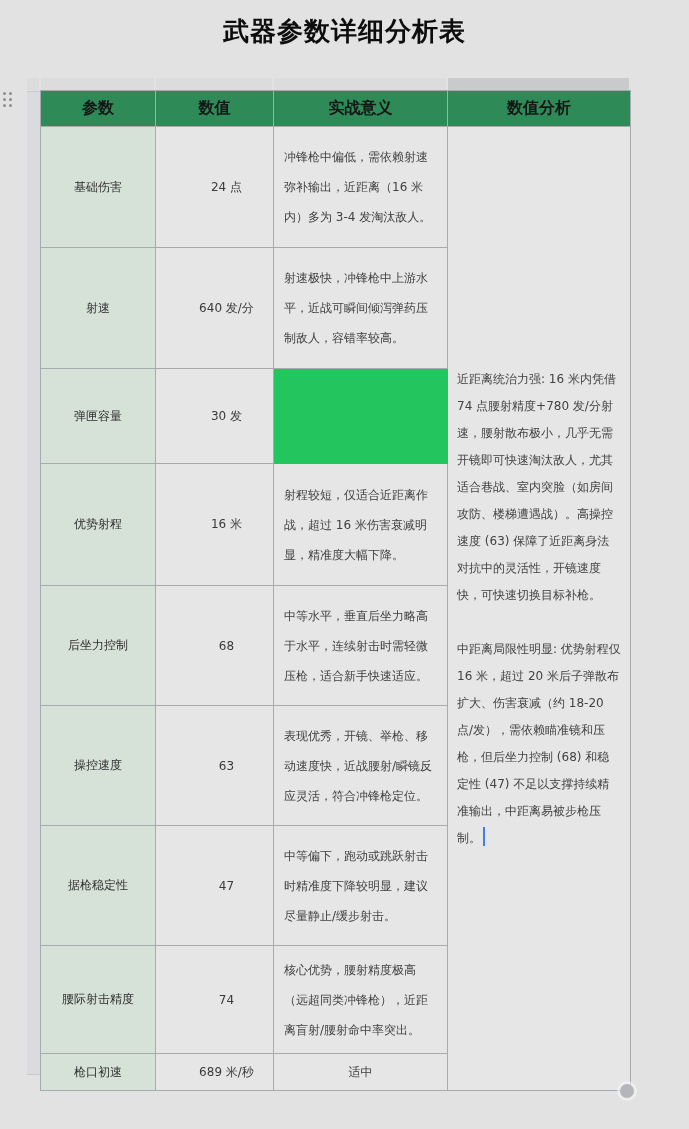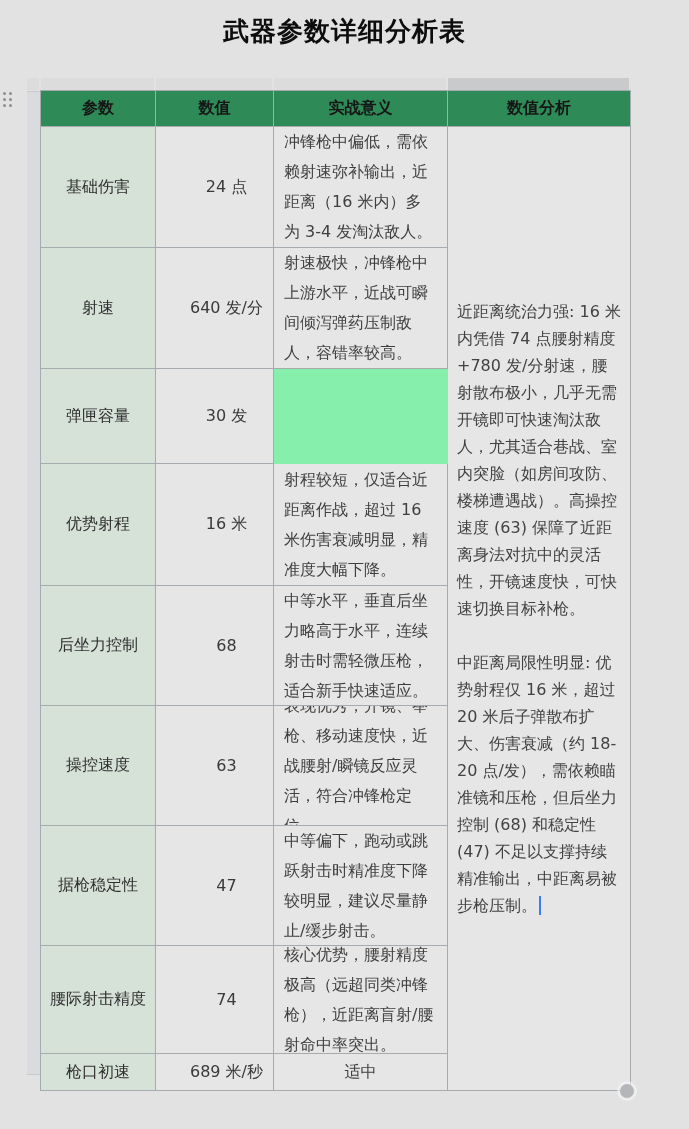--- a/index.html
+++ b/index.html
@@ -36,27 +36,27 @@
     background:#d9dbde; border-top:1px solid #c8cbce; border-bottom:1px solid #c8cbce;
   }
   
   .tbl {
     position:absolute; left:40px; top:90px;
     display:grid;
     grid-template-columns:115px 118px 174px 183px;
     grid-template-rows:36px 121px 121px 95px 122px 120px 120px 120px 108px 37px;
     border-top:1px solid #a6abb0;
     border-left:1px solid #a6abb0;
-    background:#86efac;
+    background:#22c55e;
   }
   .cell {
     border-right:1px solid #a6abb0;
     border-bottom:1px solid #a6abb0;
     display:flex; align-items:center;
-    font-size:16px;
+    font-size:12px;
     overflow:hidden;
   }
   .th {
     background:#2e8b57; color:#161616; font-weight:bold;
     justify-content:center; font-size:16px;
   }
   .param { background:#d6e1d8; justify-content:center; color:#2f2f2f; text-align:center; padding:0 4px; }
   .value { background:#e6e6e6; justify-content:center; color:#3a3a3a;padding-left:24px; }
   .analysis { background:#e6e6e6; padding:6px 10px; line-height:30px; color:#3f3f3f; text-align:left; }
   .analysis.center { justify-content:center; padding:0; }

